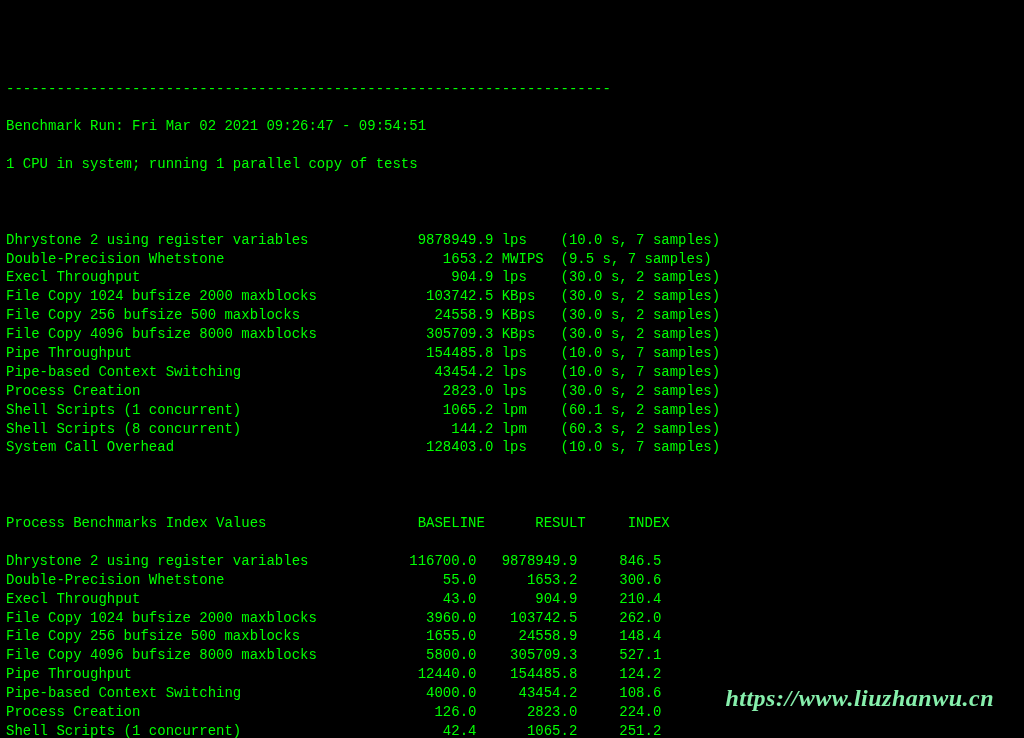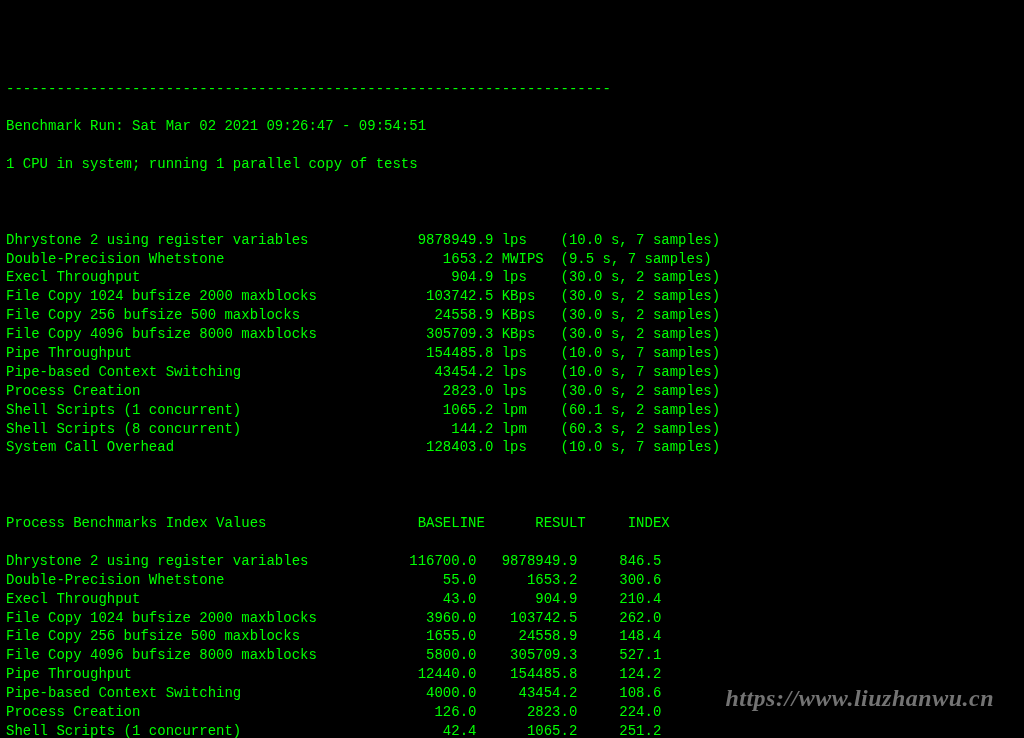--- a/index.html
+++ b/index.html
@@ -17,37 +17,37 @@
       position: relative;
       overflow: hidden;
     }
     .line {
       display: block;
     }
     .watermark {
       position: absolute;
       bottom: 24px;
       right: 30px;
-      color: #737373;
+      color: #86efac;
       font-family: Georgia, "Times New Roman", serif;
       font-size: 24px;
       font-style: italic;
       font-weight: bold;
       text-shadow: 0 0 4px rgba(0,0,0,0.8);
       white-space: nowrap;
       letter-spacing: 0.5px;
     }
   </style>
 </head>
 <body>
 
 
 
 <span class="line">------------------------------------------------------------------------</span>
-<span class="line">Benchmark Run: Sat Mar 02 2021 09:26:47 - 09:54:51</span>
+<span class="line">Benchmark Run: Fri Mar 02 2021 09:26:47 - 09:54:51</span>
 <span class="line">1 CPU in system; running 1 parallel copy of tests</span>
 <span class="line"> </span>
 <div id="run-results"><span class="line">Dhrystone 2 using register variables             9878949.9 lps    (10.0 s, 7 samples)</span><span class="line">Double-Precision Whetstone                          1653.2 MWIPS  (9.5 s, 7 samples)</span><span class="line">Execl Throughput                                     904.9 lps    (30.0 s, 2 samples)</span><span class="line">File Copy 1024 bufsize 2000 maxblocks             103742.5 KBps   (30.0 s, 2 samples)</span><span class="line">File Copy 256 bufsize 500 maxblocks                24558.9 KBps   (30.0 s, 2 samples)</span><span class="line">File Copy 4096 bufsize 8000 maxblocks             305709.3 KBps   (30.0 s, 2 samples)</span><span class="line">Pipe Throughput                                   154485.8 lps    (10.0 s, 7 samples)</span><span class="line">Pipe-based Context Switching                       43454.2 lps    (10.0 s, 7 samples)</span><span class="line">Process Creation                                    2823.0 lps    (30.0 s, 2 samples)</span><span class="line">Shell Scripts (1 concurrent)                        1065.2 lpm    (60.1 s, 2 samples)</span><span class="line">Shell Scripts (8 concurrent)                         144.2 lpm    (60.3 s, 2 samples)</span><span class="line">System Call Overhead                              128403.0 lps    (10.0 s, 7 samples)</span></div>
 <span class="line"> </span>
 <span class="line" id="index-header">Process Benchmarks Index Values                  BASELINE      RESULT     INDEX</span>
 <div id="index-table"><span class="line">Dhrystone 2 using register variables            116700.0   9878949.9     846.5</span><span class="line">Double-Precision Whetstone                          55.0      1653.2     300.6</span><span class="line">Execl Throughput                                    43.0       904.9     210.4</span><span class="line">File Copy 1024 bufsize 2000 maxblocks             3960.0    103742.5     262.0</span><span class="line">File Copy 256 bufsize 500 maxblocks               1655.0     24558.9     148.4</span><span class="line">File Copy 4096 bufsize 8000 maxblocks             5800.0    305709.3     527.1</span><span class="line">Pipe Throughput                                  12440.0    154485.8     124.2</span><span class="line">Pipe-based Context Switching                      4000.0     43454.2     108.6</span><span class="line">Process Creation                                   126.0      2823.0     224.0</span><span class="line">Shell Scripts (1 concurrent)                        42.4      1065.2     251.2</span></div>
 
 
 
 

